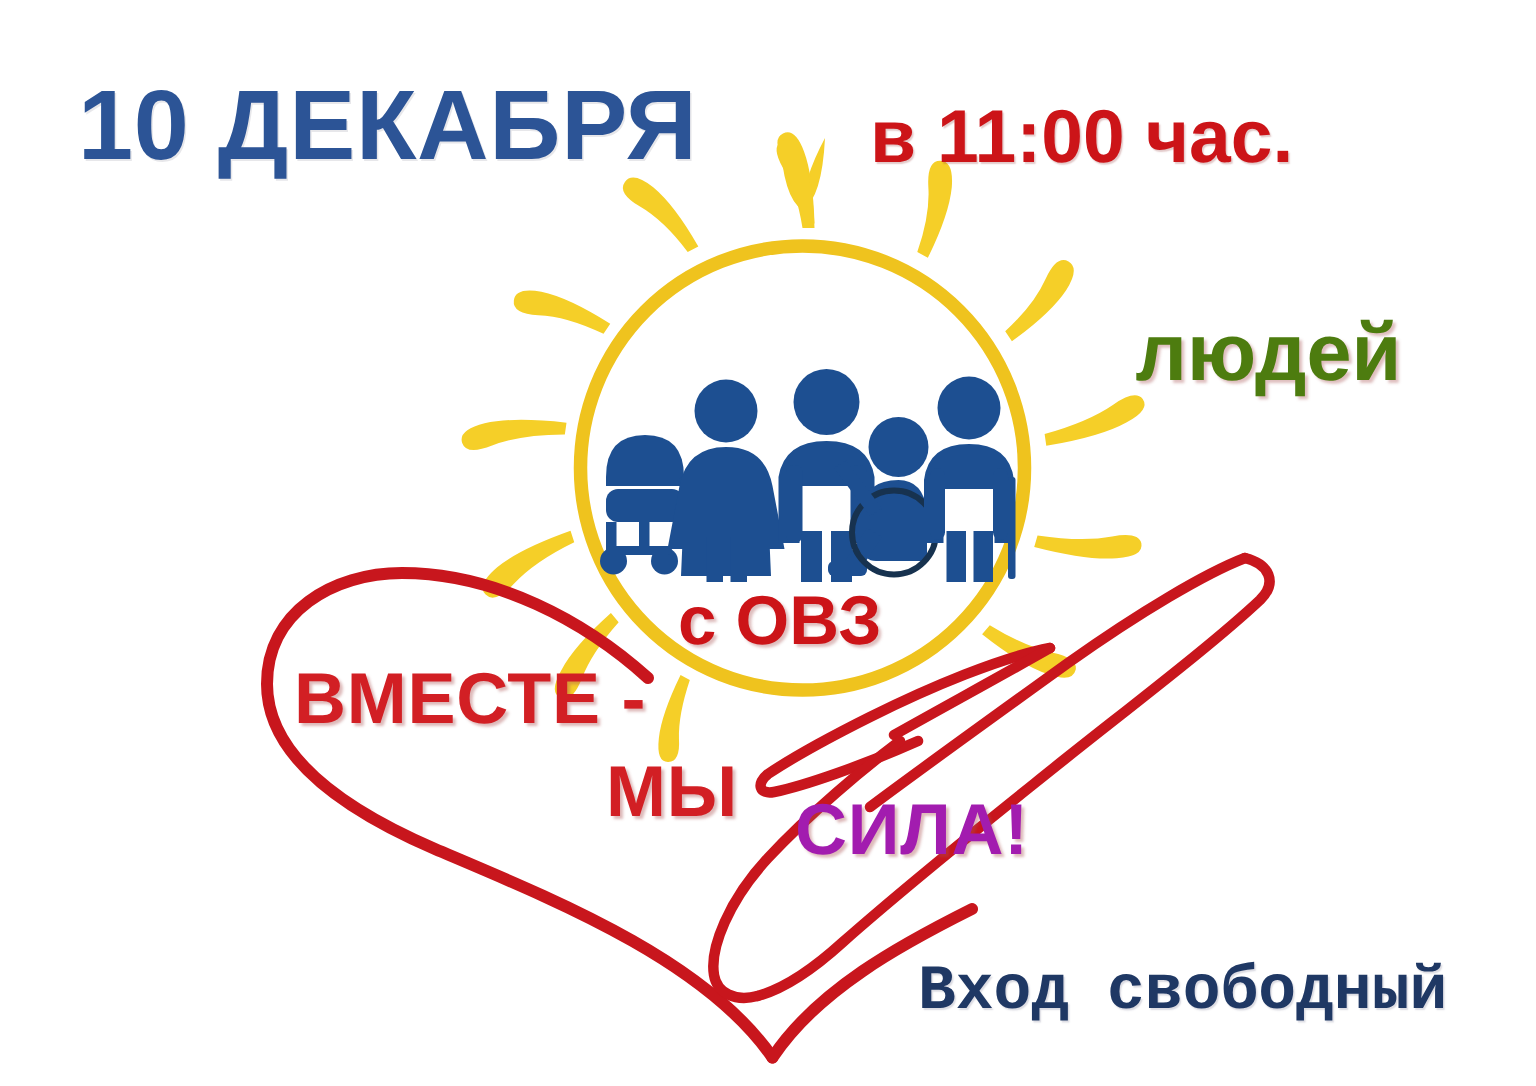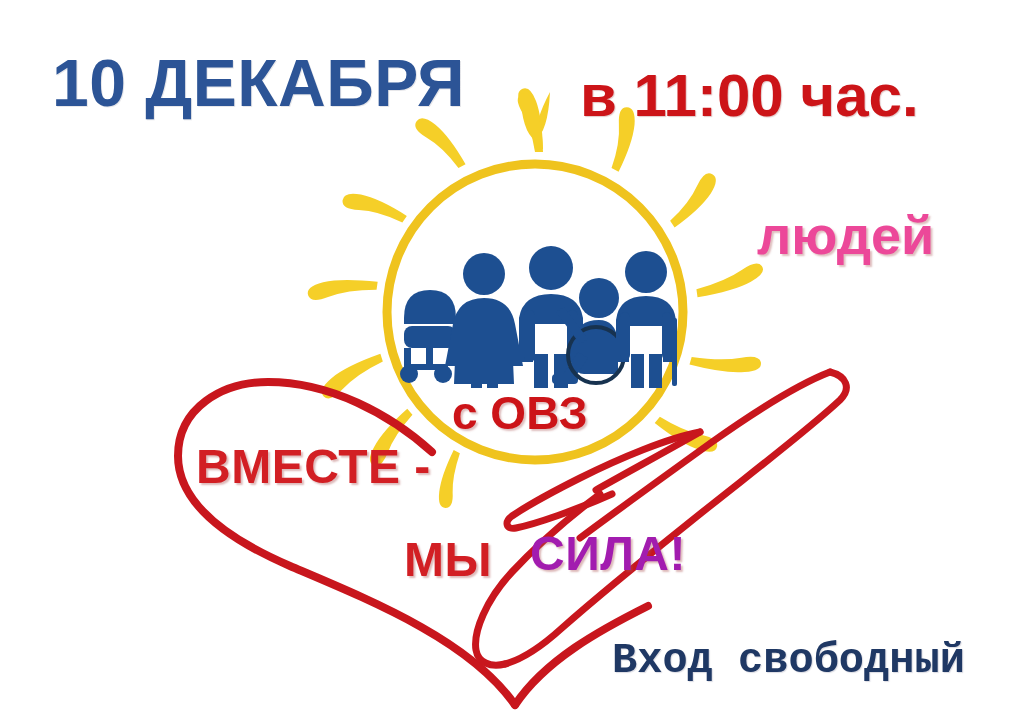--- a/index.html
+++ b/index.html
@@ -41,38 +41,38 @@
     top: 50px;
     font-size: 66px;
     letter-spacing: 0.5px;
     color: #2c5496;
     text-shadow: 1px 1px 0 rgba(120,120,140,0.18);
   }
 
   .time-head {
     left: 580px;
     top: 66px;
-    font-size: 60px;
+    font-size: 50px;
     color: #cc1418;
     text-shadow: 1px 1px 1px rgba(150,60,60,0.28);
   }
 
   .word-festival {
     left: 38px;
     top: 208px;
     font-size: 54px;
     color: #cc1418;
     text-shadow: 2px 2px 2px rgba(160,70,70,0.35);
   }
 
   .word-people {
     left: 757px;
     top: 208px;
     font-size: 54px;
-    color: #ec4899;
+    color: #4d7c0f;
     text-shadow: 2px 2px 2px rgba(160,70,70,0.35);
   }
 
   .word-ovz {
     left: 452px;
     top: 390px;
     font-size: 46px;
     color: #cc1418;
     text-shadow: 2px 2px 2px rgba(160,70,70,0.35);
   }
@@ -86,21 +86,20 @@
     text-shadow: 2px 2px 2px rgba(170,80,80,0.40);
   }
 
   .slogan-2 {
     left: 404px;
     top: 505px;
     font-size: 48px;
     letter-spacing: 0.5px;
     color: #d21f24;
     text-shadow: 2px 2px 2px rgba(170,80,80,0.40);
-    margin-top: 31px;
   }
 
   .slogan-3 {
     left: 530px;
     top: 530px;
     font-size: 48px;
     letter-spacing: 0.5px;
     color: #a21caf;
     text-shadow: 2px 2px 2px rgba(170,80,80,0.40);
   }

